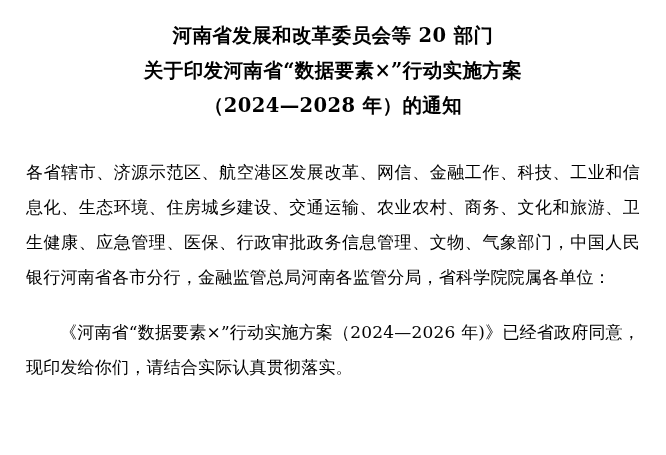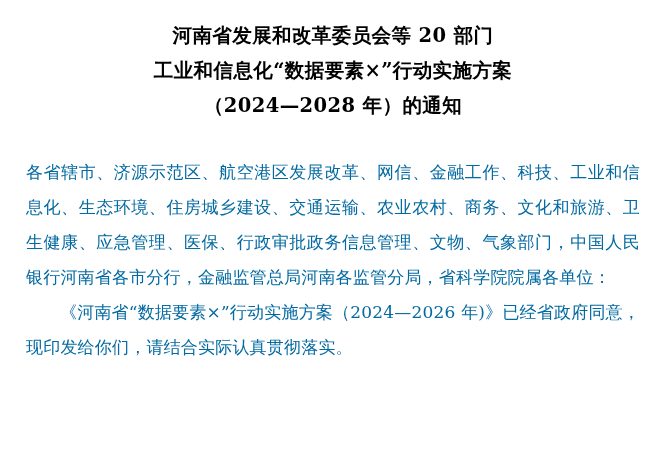--- a/index.html
+++ b/index.html
@@ -35,37 +35,37 @@
   }
   .body-block {
     margin-top: 32px;
   }
   .para {
     font-size: 17px;
     line-height: 35px;
     text-align: justify;
     text-justify: inter-ideograph;
     letter-spacing: 0.2px;
-    color: #0369a1;
+    color: #000000;
   }
   .para.indent {
     text-indent: 34px;
   }
   .para + .para {
-    margin-top: 0;
+    margin-top: 20px;
   }
 </style>
 </head>
 <body>
 
 <div class="page">
 
   <div class="title-block">
     <div class="title-line">河南省发展和改革委员会等 20 部门</div>
-    <div class="title-line">工业和信息化“数据要素×”行动实施方案</div>
+    <div class="title-line">关于印发河南省“数据要素×”行动实施方案</div>
     <div class="title-line">（2024—2028 年）的通知</div>
   </div>
 
   <div class="body-block">
     <div class="para">各省辖市、济源示范区、航空港区发展改革、网信、金融工作、科技、工业和信息化、生态环境、住房城乡建设、交通运输、农业农村、商务、文化和旅游、卫生健康、应急管理、医保、行政审批政务信息管理、文物、气象部门，中国人民银行河南省各市分行，金融监管总局河南各监管分局，省科学院院属各单位：</div>
     <div class="para indent">《河南省“数据要素×”行动实施方案（2024—2026 年)》已经省政府同意，现印发给你们，请结合实际认真贯彻落实。</div>
   </div>
 
 </div>
 

